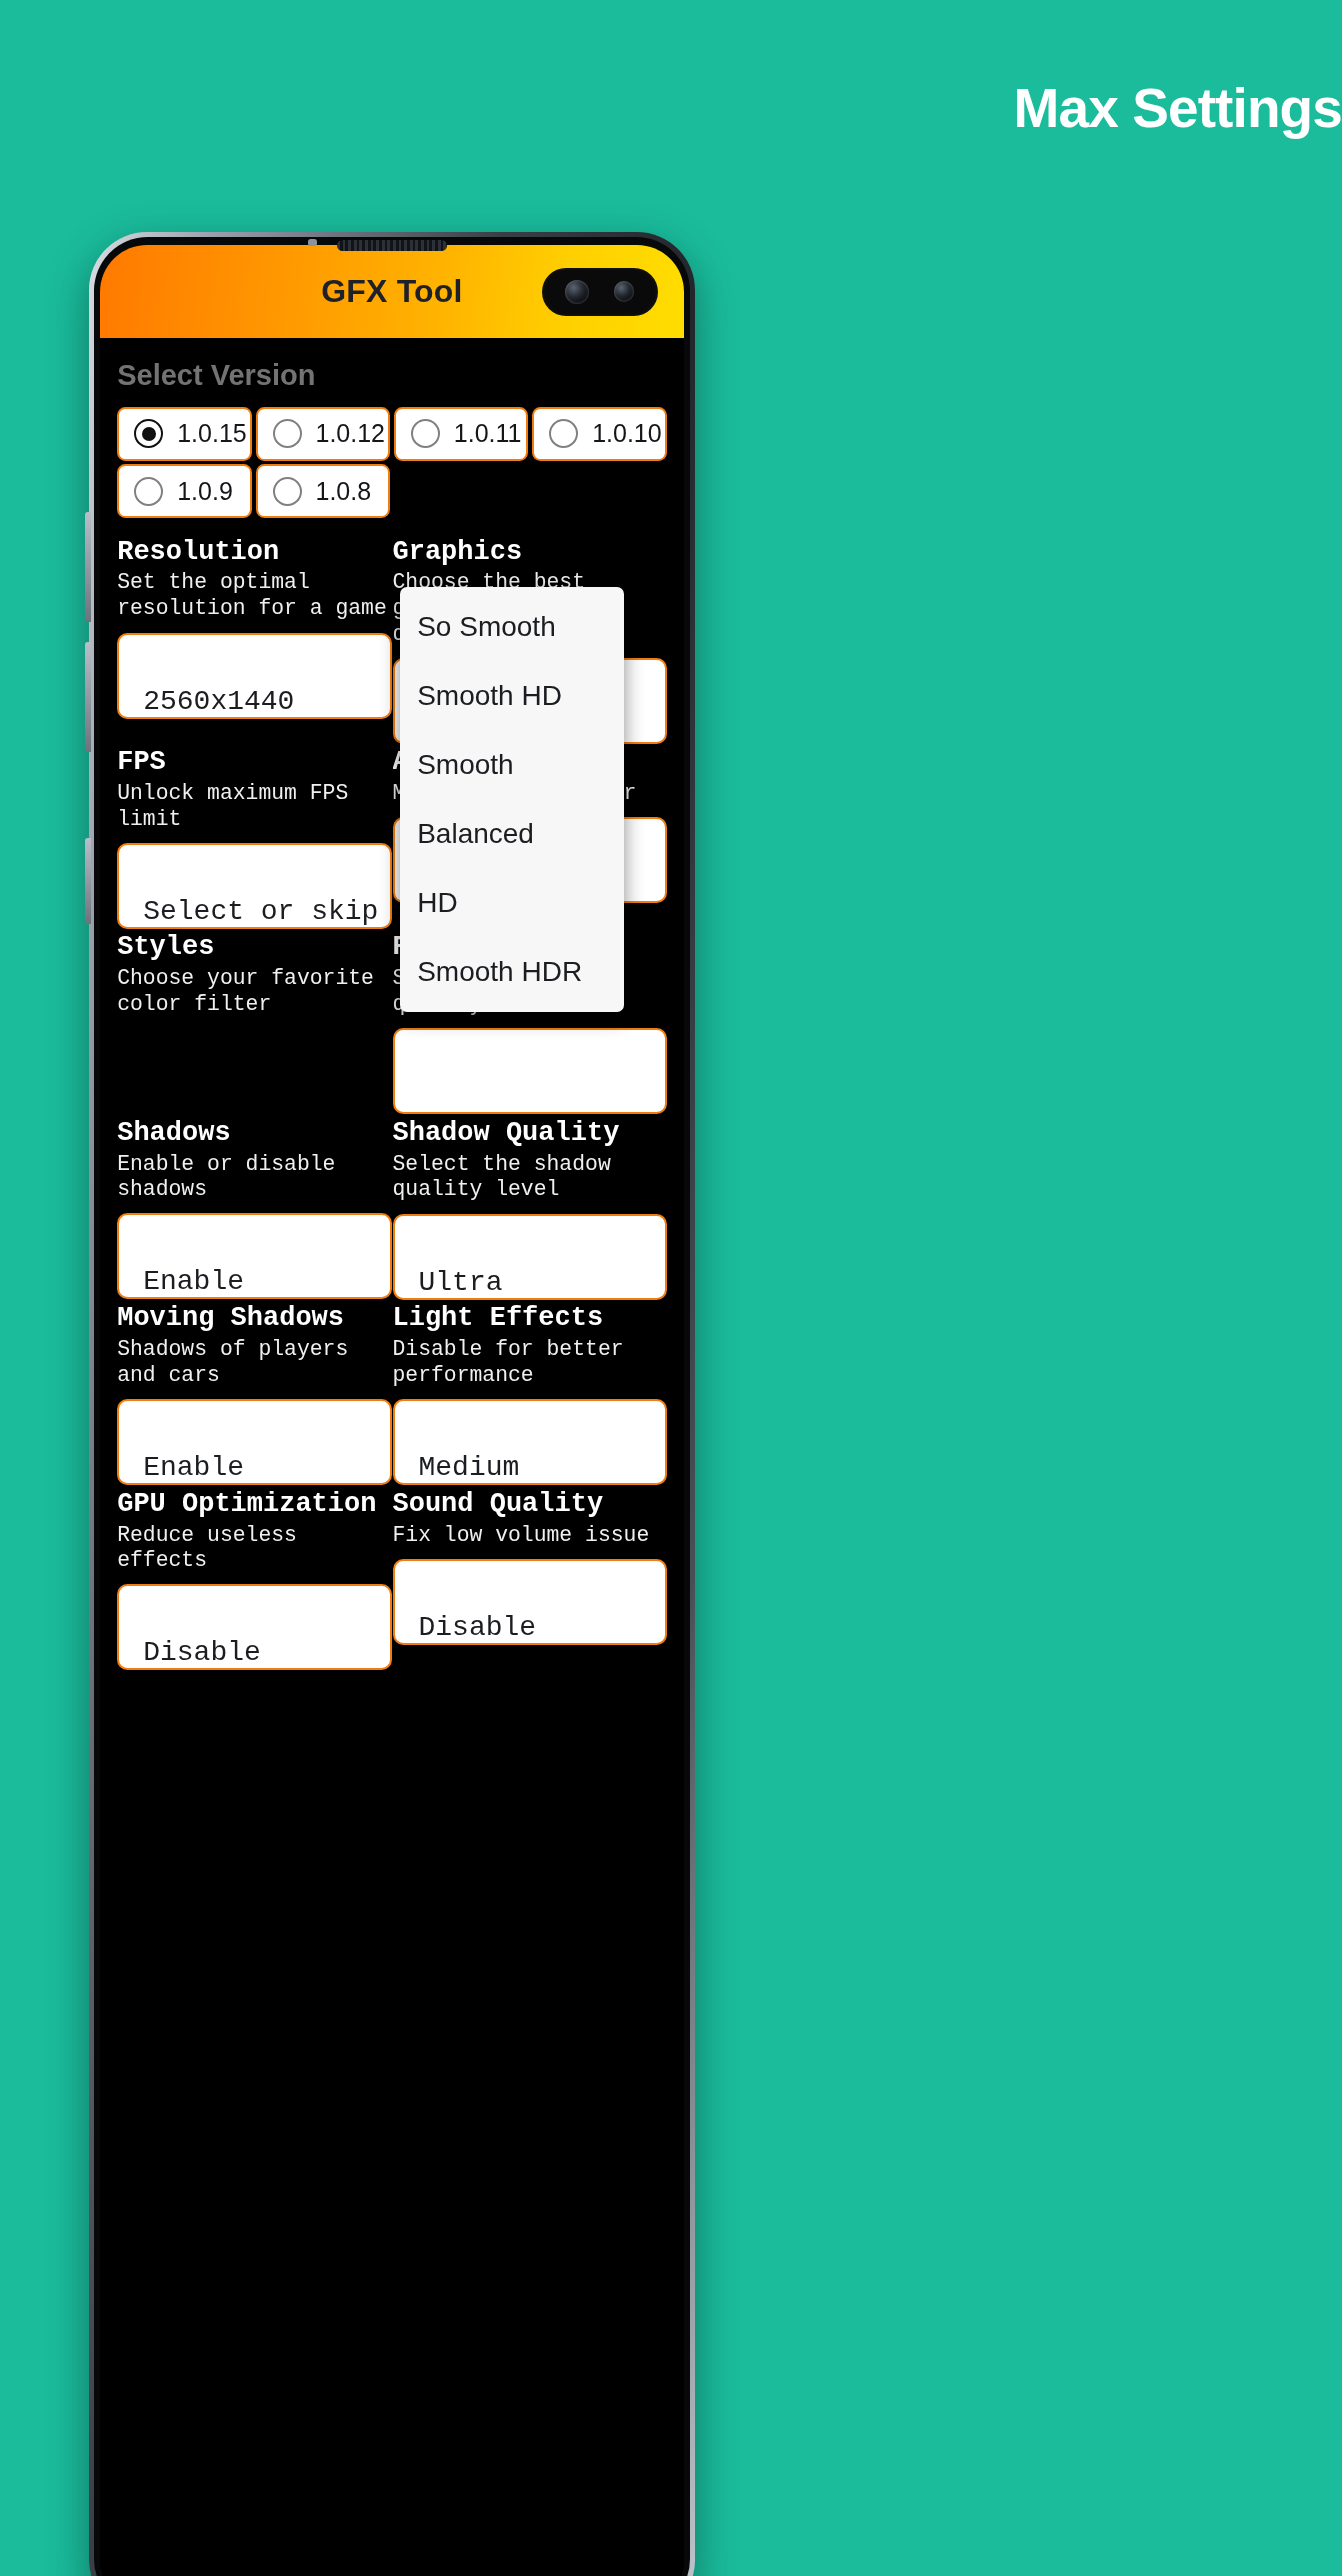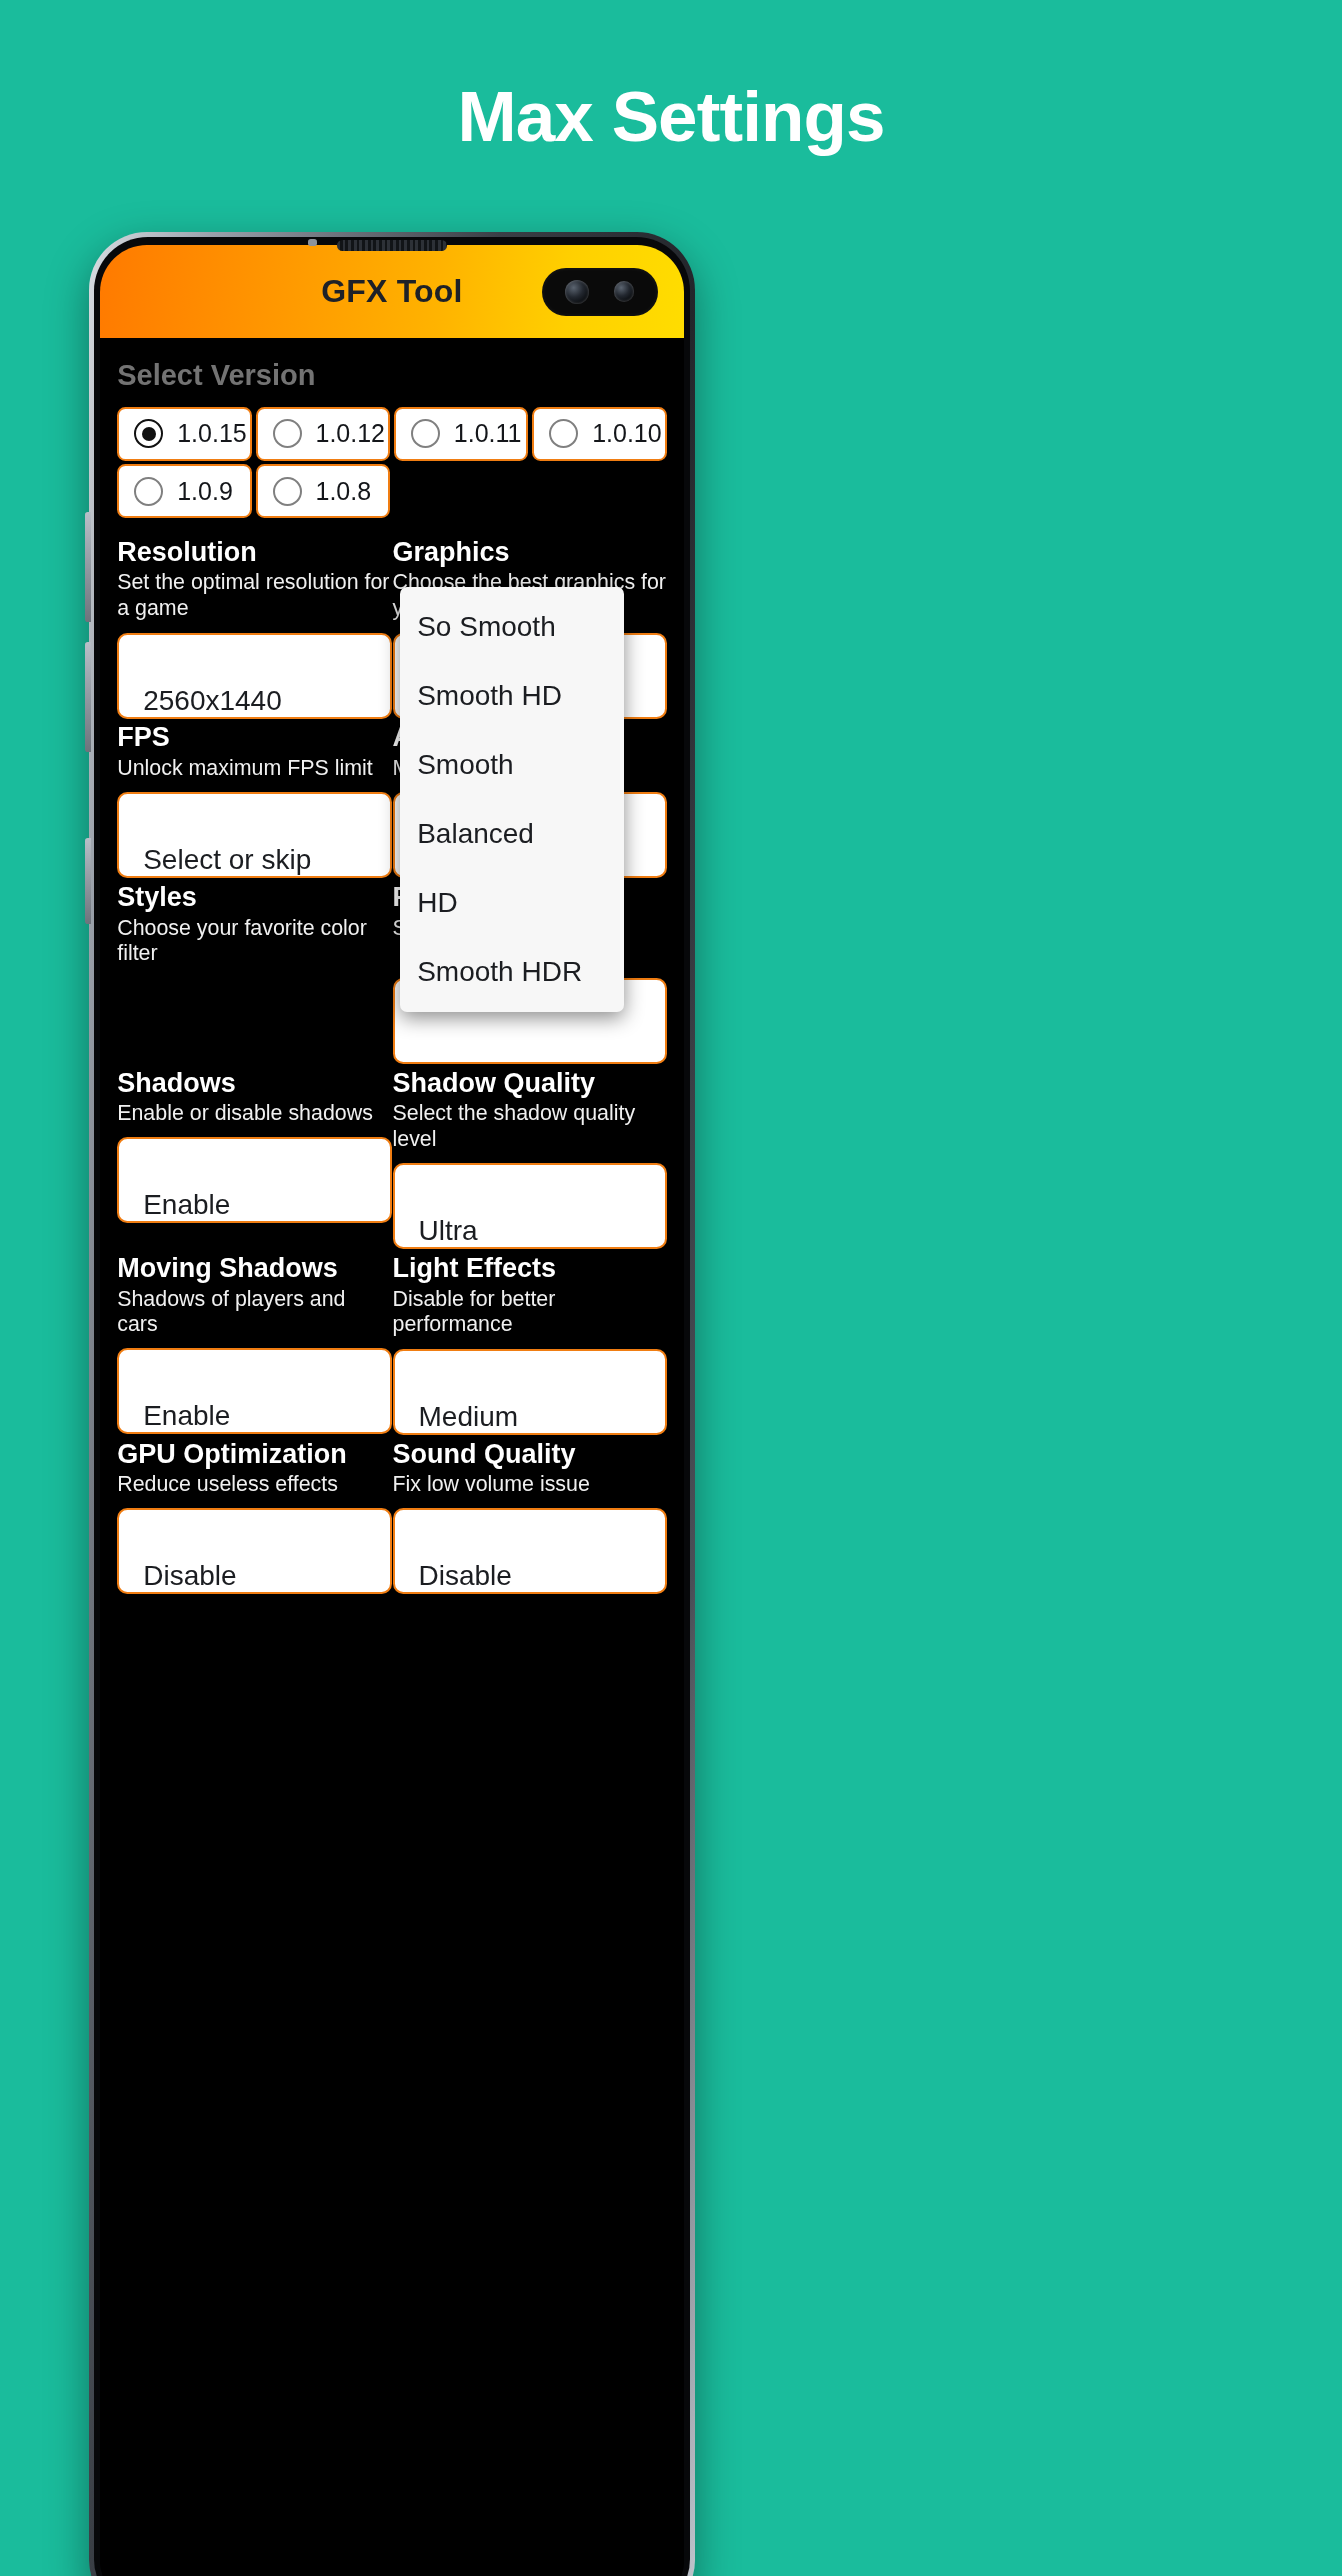--- a/index.html
+++ b/index.html
@@ -6,22 +6,22 @@
   html, body {
     width:1342px; height:2576px;
     overflow:hidden;
     font-family:"Liberation Sans", sans-serif;
   }
   body { background:#1abc9c; position:relative; }
 
   
   .hero-title {
     position:absolute; top:80px; left:0; width:1342px;
-    text-align:center;
-    font-size:71px; font-weight:700; color:#ffffff;
+    text-align:right;
+    font-size:55px; font-weight:700; color:#ffffff;
     letter-spacing:-0.9px; line-height:1.05;
   }
 
   
   .phone {
     position:absolute;
     left:89px; top:232px;
     width:606px; height:2386px;
     border-radius:58px;
     background:linear-gradient(100deg,#d9dde2 0%,#9aa1ab 12%,#6e747d 24%,#3a3f46 40%,#23262b 60%,#4a4f57 82%,#c3c8d0 100%);
@@ -132,20 +132,21 @@
     content:""; width:14px; height:14px; border-radius:50%;
     background:#111;
   }
   .version-label { color:#14161a; font-size:25px; }
 
   
   .row {
     display:grid; grid-template-columns:1fr 1fr;
     column-gap:1px;
     margin-bottom:3.7px;
+    font-family:Liberation Mono, monospace;
   }
   .cell { min-width:0; }
   .cell-title {
     color:#fff; font-size:27px; font-weight:700;
     line-height:1.14; margin-bottom:2.8px;
     white-space:nowrap; overflow:hidden;
   }
   .cell-desc {
     color:#f0f0f0; font-size:21.4px; font-weight:400;
     line-height:1.2; margin-bottom:10.3px;

